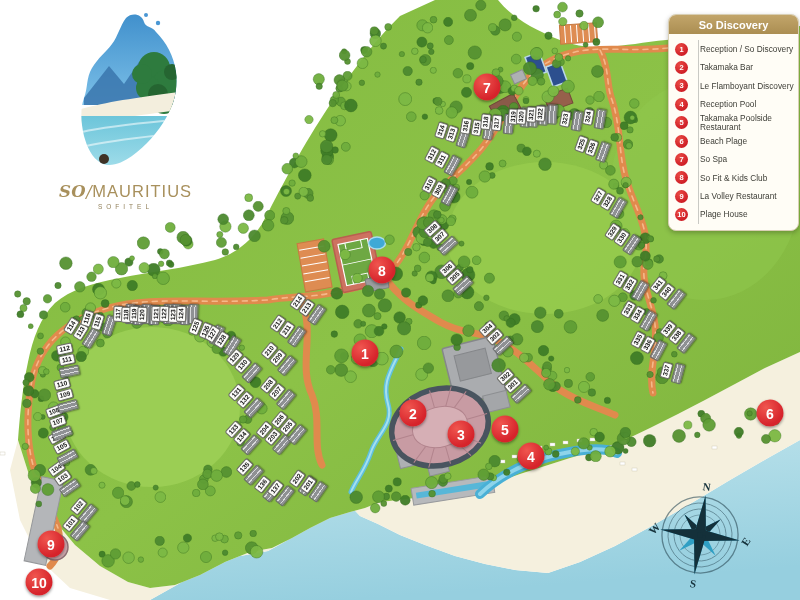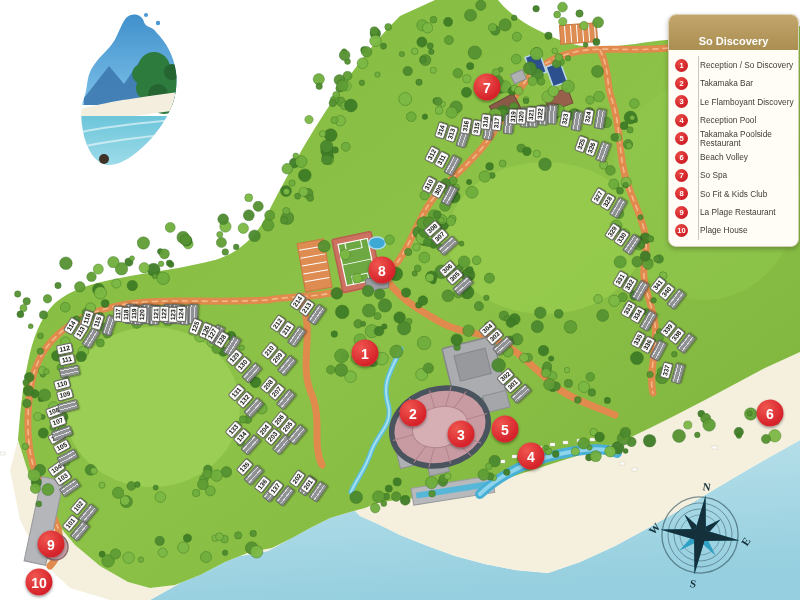--- a/index.html
+++ b/index.html
@@ -20,21 +20,21 @@
   #markers{position:absolute;left:0;top:0;width:800px;height:600px;z-index:8;}
   .marker{position:absolute;width:27px;height:27px;border-radius:50%;
           transform:translate(-50%,-50%);display:flex;align-items:center;justify-content:center;
           background:radial-gradient(circle at 35% 30%,#f0564f,#d6232b 68%);color:#fff;
           font-weight:bold;font-size:14px;box-shadow:0 1.5px 3px rgba(0,0,0,.4);cursor:pointer;}
   
   #legend{position:absolute;left:668px;top:14px;width:129px;z-index:12;background:#fffdf6;
           border:1px solid #d9cfb4;border-radius:8px;box-shadow:0 2px 5px rgba(0,0,0,.25);
           overflow:hidden;}
   #legend-header{background:linear-gradient(#c2a56a,#ab8e52);color:#fff;font-weight:bold;
-          font-size:11px;text-align:center;padding:20px 0 3px;}
+          font-size:11px;text-align:center;padding:4px 0 3px;}
   #legend-items{position:relative;padding:6px 4px 6px 6px;}
   #legend-divider{position:absolute;left:29px;top:6px;bottom:6px;width:1px;background:#c9c9c4;}
   .legend-row{display:flex;align-items:center;height:18.4px;cursor:pointer;}
   .l-badge{flex:0 0 13px;width:13px;height:13px;border-radius:50%;margin-right:12px;
           background:radial-gradient(circle at 35% 30%,#ea4a44,#cf1f27 70%);color:#fff;
           font-size:7.5px;font-weight:bold;display:flex;align-items:center;justify-content:center;}
   .l-label{font-size:8.3px;color:#3d3d36;line-height:1.05;}
   
   #logo{position:absolute;left:48px;top:10px;width:155px;height:210px;z-index:10;}
   #logo-text{position:absolute;left:0;top:172px;width:155px;text-align:center;color:#a8905c;}
@@ -1061,20 +1061,26 @@
             <circle cx="124" cy="62" r="8"></circle>
           </g>
         <path d="M30,100 C56,92 86,88 130,82 L130,100 C86,106 56,110 30,114 Z" fill="#f3eedd"></path>
         <rect x="20" y="106" width="120" height="66" fill="url(#lagoonG)"></rect>
         <path d="M34,122 C60,116 95,113 126,110 M38,136 C64,130 96,127 122,124" stroke="#ffffff" stroke-width="2" fill="none" opacity="0.55"></path>
       </g>
       <circle cx="98" cy="5" r="2" fill="#4a97d4"></circle>
       <circle cx="110" cy="13" r="2.2" fill="#4a97d4"></circle>
       <circle cx="56" cy="149" r="5" fill="#3f3226"></circle>
     </svg>
+    <div id="logo-text">
+      <div id="brand-line">
+        <span id="brand-so">SO</span><span id="brand-slash">/</span><span id="brand-name">MAURITIUS</span>
+      </div>
+      <div id="brand-sub">SOFITEL</div>
+    </div>
   </div>
 
   <div id="legend">
     <div id="legend-header">So Discovery</div>
     <div id="legend-items">
       <div id="legend-divider"></div>
     <div class="legend-row">
           <span class="l-badge">1</span>
           <span class="l-label">Reception / So Discovery</span>
         </div>
@@ -1089,33 +1095,33 @@
         <div class="legend-row">
           <span class="l-badge">4</span>
           <span class="l-label">Reception Pool</span>
         </div>
         <div class="legend-row">
           <span class="l-badge">5</span>
           <span class="l-label">Takamaka Poolside Restaurant</span>
         </div>
         <div class="legend-row">
           <span class="l-badge">6</span>
-          <span class="l-label">Beach Volley</span>
+          <span class="l-label">Beach Plage</span>
         </div>
         <div class="legend-row">
           <span class="l-badge">7</span>
           <span class="l-label">So Spa</span>
         </div>
         <div class="legend-row">
           <span class="l-badge">8</span>
           <span class="l-label">So Fit &amp; Kids Club</span>
         </div>
         <div class="legend-row">
           <span class="l-badge">9</span>
-          <span class="l-label">La Plage Restaurant</span>
+          <span class="l-label">La Volley Restaurant</span>
         </div>
         <div class="legend-row">
           <span class="l-badge">10</span>
           <span class="l-label">Plage House</span>
         </div>
       </div>
   </div>
 
 </div>
 

